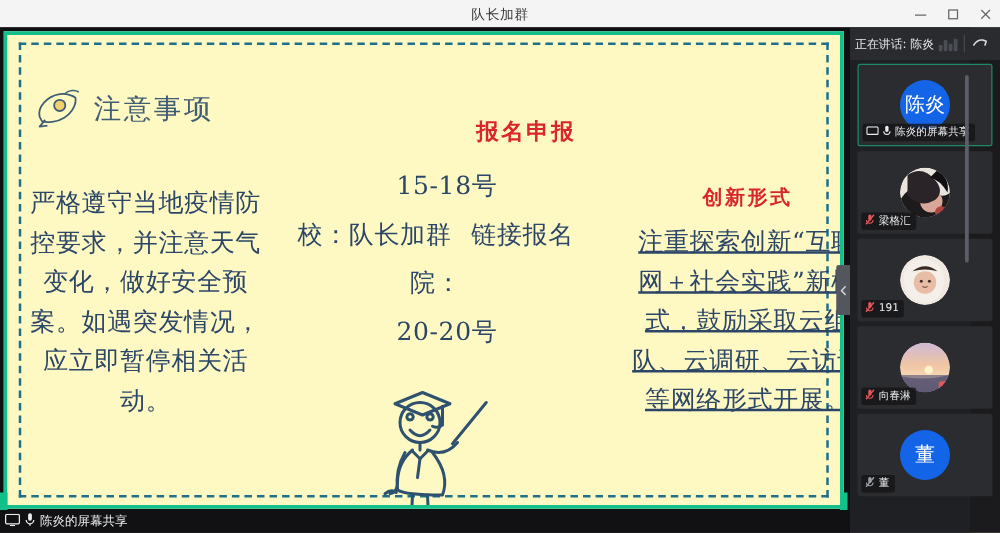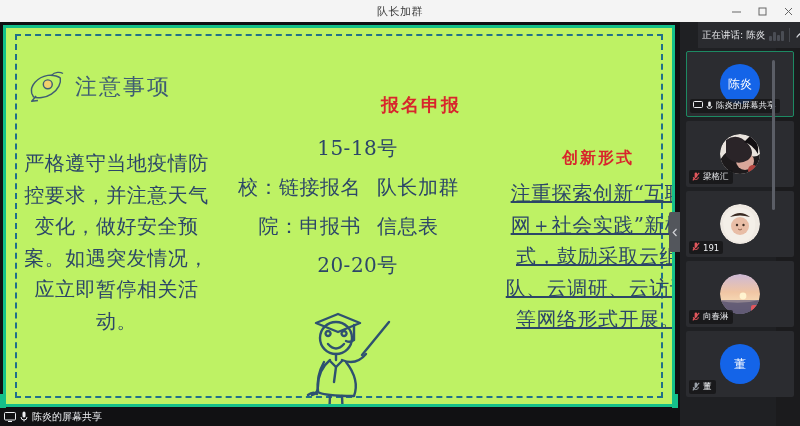--- a/index.html
+++ b/index.html
@@ -41,21 +41,21 @@
     position: absolute; left: 0; top: 0; width: 680px; height: 404px;
     background: #101012;
   }
   .share-frame {
     position: absolute; left: 3px; top: 3px; width: 672px; height: 382px;
     border: 3px solid #14c08a;
     background: #ffffff;
   }
   .slide {
     position: absolute; inset: 0;
-    background: #bef264;
+    background: #fef9c3;
     overflow: hidden;
   }
   .slide-dash {
     position: absolute; left: 9px; top: 6px; right: 9px; bottom: 6px;
     border: 2px dashed #1f6f8b;
     pointer-events: none;
   }
 
   
   .slide-header {
@@ -105,21 +105,20 @@
     position: absolute; left: 669px; top: 190px; width: 11px; height: 40px;
     background: #53565c; border-radius: 2px 0 0 2px;
     display: flex; align-items: center; justify-content: center;
     color: #d0d2d6; font-size: 8px;
   }
 
   
   .panel {
     position: absolute; left: 680px; top: 0; width: 96px; height: 404px;
     background: #1f2023;
-    padding-left: 18px;
   }
   .speaking-bar {
     position: relative; height: 26px; width: 120px;
     background: #2a2b2f;
     display: flex; align-items: center; padding: 0 4px; gap: 3px;
   }
   .speaking-text {
     font-size: 9.5px; color: #e6e7ea; white-space: nowrap;
     font-family: "DejaVu Sans", sans-serif;
   }
@@ -139,21 +138,21 @@
   .tile {
     position: relative; margin: 3px 6px 4px 6px; height: 66px;
     background: #2b2c30; border-radius: 2px;
     display: flex; align-items: center; justify-content: center;
   }
   .tile.active { border: 1px solid #1d8a63; }
   .avatar-circle {
     width: 40px; height: 40px; border-radius: 50%;
     background: #1464e8; color: #fff;
     display: flex; align-items: center; justify-content: center;
-    font-size: 12px; font-family: "DejaVu Sans", sans-serif;
+    font-size: 16px; font-family: "DejaVu Sans", sans-serif;
   }
   .avatar-photo {
     width: 40px; height: 40px; border-radius: 50%;
     overflow: hidden; position: relative;
   }
   .tile-label {
     position: absolute; left: 3px; bottom: 3px;
     background: rgba(20,20,22,.78); border-radius: 2px;
     padding: 1px 4px 1px 3px;
     display: flex; align-items: center; gap: 3px;
@@ -237,30 +236,26 @@
           <div class="col-body">严格遵守当地疫情防控要求，并注意天气变化，做好安全预案。如遇突发情况，应立即暂停相关活动。</div>
         </div>
 
         <div class="col" id="col-mid">
           <div class="col-heading">报名申报</div>
           <div class="col-body">
             <div class="mid-row mid-lead">15-18号</div>
             <div class="mid-row">
               <span>校：</span>
               <span class="mid-cols">
+                <span>队长加群</span>
                 <span>链接报名</span>
-                <span>队长加群</span>
               </span>
             </div>
             <div class="mid-row">
               <span>院：</span>
-              <span class="mid-cols">
-                <span>申报书</span>
-                <span>信息表</span>
-              </span>
             </div>
             <div class="mid-row mid-lead">20-20号</div>
           </div>
         </div>
 
         <div class="col" id="col-right">
           <div class="col-heading">创新形式</div>
           <div class="col-body">注重探索创新“互联网＋社会实践”新模式，鼓励采取云组队、云调研、云访谈等网络形式开展。</div>
         </div>
 

